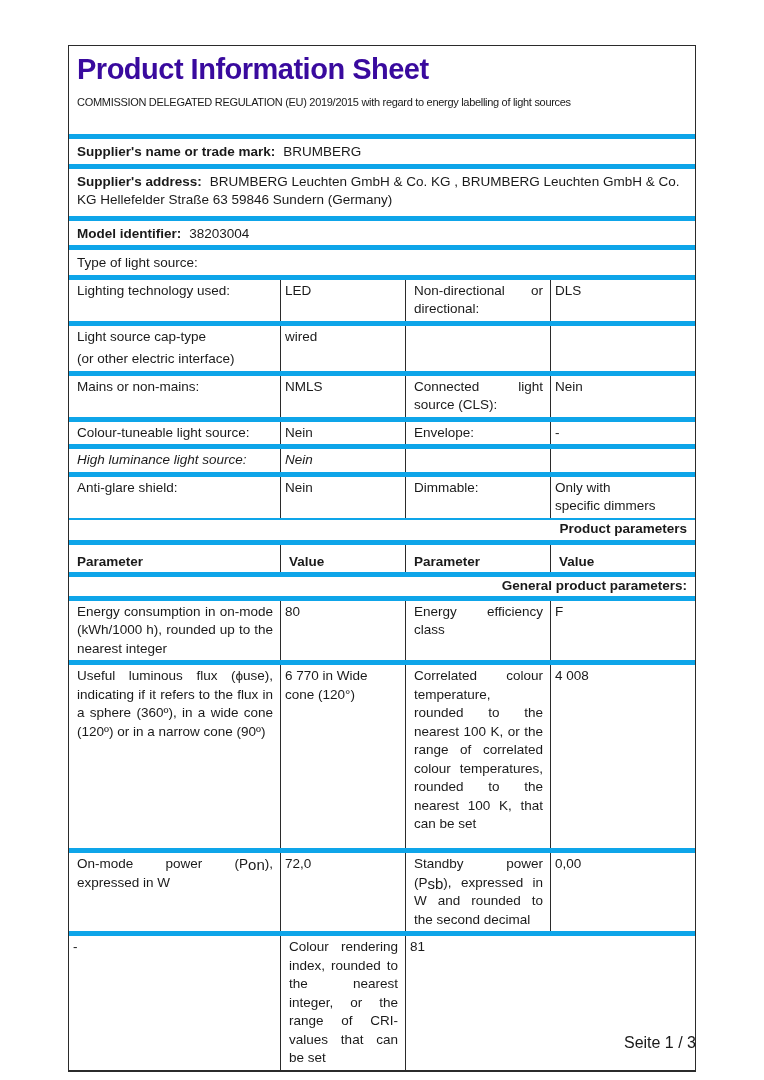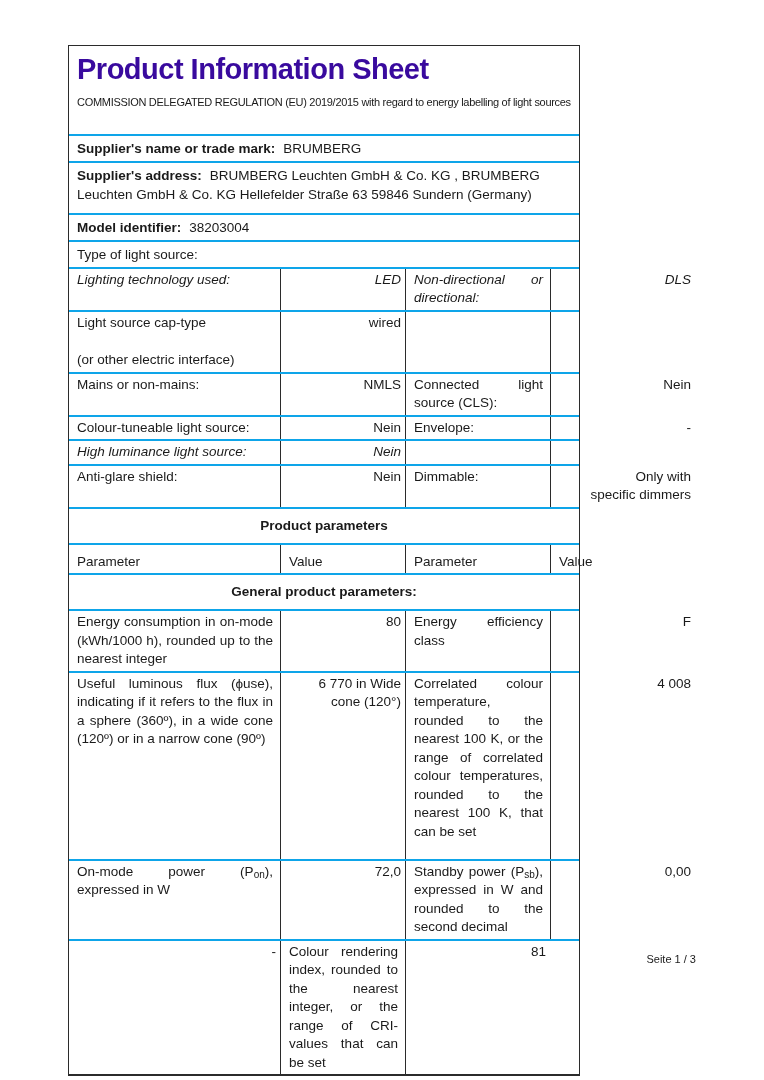--- a/index.html
+++ b/index.html
@@ -6,27 +6,27 @@
   html,body { margin:0; padding:0; background:#ffffff; }
   .page {
     position:relative;
     width:764px; height:1080px;
     background:#ffffff;
     font-family:"Liberation Sans","DejaVu Sans",sans-serif;
     color:#1a1a1a;
     overflow:hidden;
   }
   .doc {
-    position:absolute; left:68px; top:45px; width:512px;
+    position:absolute; left:68px; top:45px; width:628px;
     box-sizing:border-box;
     border:1px solid #2b2b2b;
     border-bottom-width:2px;
     background:#ffffff;
   }
-  .row { border-top:2px solid #0ea5e9; box-sizing:border-box; }
+  .row { border-top:5px solid #0ea5e9; box-sizing:border-box; }
   .doc > .row:first-child { border-top:none; }
 
   
   .full { padding:4px 8px 2px 8px; font-size:13.5px; line-height:18.5px; }
   .r-title { min-height:88px; padding:7px 8px 4px 8px; }
   .r-title h1 {
     margin:0; font-size:29px; line-height:33px; font-weight:bold;
     letter-spacing:-0.5px;
   }
   .regulation {
@@ -36,48 +36,48 @@
   .r-name  { min-height:27px; }
   .r-addr  { min-height:52px; }
   .r-model { min-height:26px; }
   .r-type  { min-height:27px; font-weight:normal; }
   .lbl { font-weight:bold; }
   .lblval { margin-left:8px; font-weight:normal; }
   .full p { margin:0; }
 
   
   .hrow {
-    text-align:center; font-weight:bold; font-size:13.5px;
-    line-height:18.5px; padding:8px 8px;
+    text-align:right; font-weight:bold; font-size:13.5px;
+    line-height:18.5px; padding:0 8px;
   }
   .r-pp  { min-height:22px; border-top-width:2px; }
   .r-gen { min-height:22px; }
 
   
   .grid { display:grid; grid-template-columns:211px 125px 145px 145px; }
   .cell {
     box-sizing:border-box; padding:2px 7px 2px 8px;
     font-size:13.5px; line-height:18.5px;
   }
   .cell + .cell { border-left:1px solid #2b2b2b; }
-  .val { text-align:right; padding:2px 4px; }
+  .val { text-align:left; padding:2px 4px; }
   .just { text-align:justify; }
-  .cell-para.gap { margin-top:19px; }
+  .cell-para.gap { margin-top:4px; }
   .r-cols { min-height:21px; }
-  .r-cols .cell { padding-top:8px; padding-bottom:1px; }
-  .tr0 { min-height:42px;font-style:italic; } .tr1 { min-height:44px; } .tr2 { min-height:42px; }
+  .r-cols .cell { padding-top:8px; padding-bottom:1px;font-weight:bold; }
+  .tr0 { min-height:42px; } .tr1 { min-height:44px; } .tr2 { min-height:42px; }
   .tr3 { min-height:21px; } .tr4 { min-height:22px;font-style:italic; } .tr5 { min-height:40px; }
   .gr0 { min-height:59px; } .gr1 { min-height:188px; }
   .gr2 { min-height:77px; } .gr3 { min-height:110px; }
 
-  sub { font-size:10px; line-height:0; vertical-align:-2px; }
+  sub { font-size:15px; line-height:0; vertical-align:-2px; }
 
   .footer {
-    position:absolute; right:68px; top:953px;
-    font-size:11px; color:#1a1a1a;text-align:center;
+    position:absolute; right:68px; top:1034px;
+    font-size:16px; color:#1a1a1a;text-align:center;
   }
 </style>
 </head>
 <body>
 
 <div class="page">
   <div class="doc">
 
     <div class="row r-title">
       <h1 style="color: rgb(57, 10, 158);">Product Information Sheet</h1>

